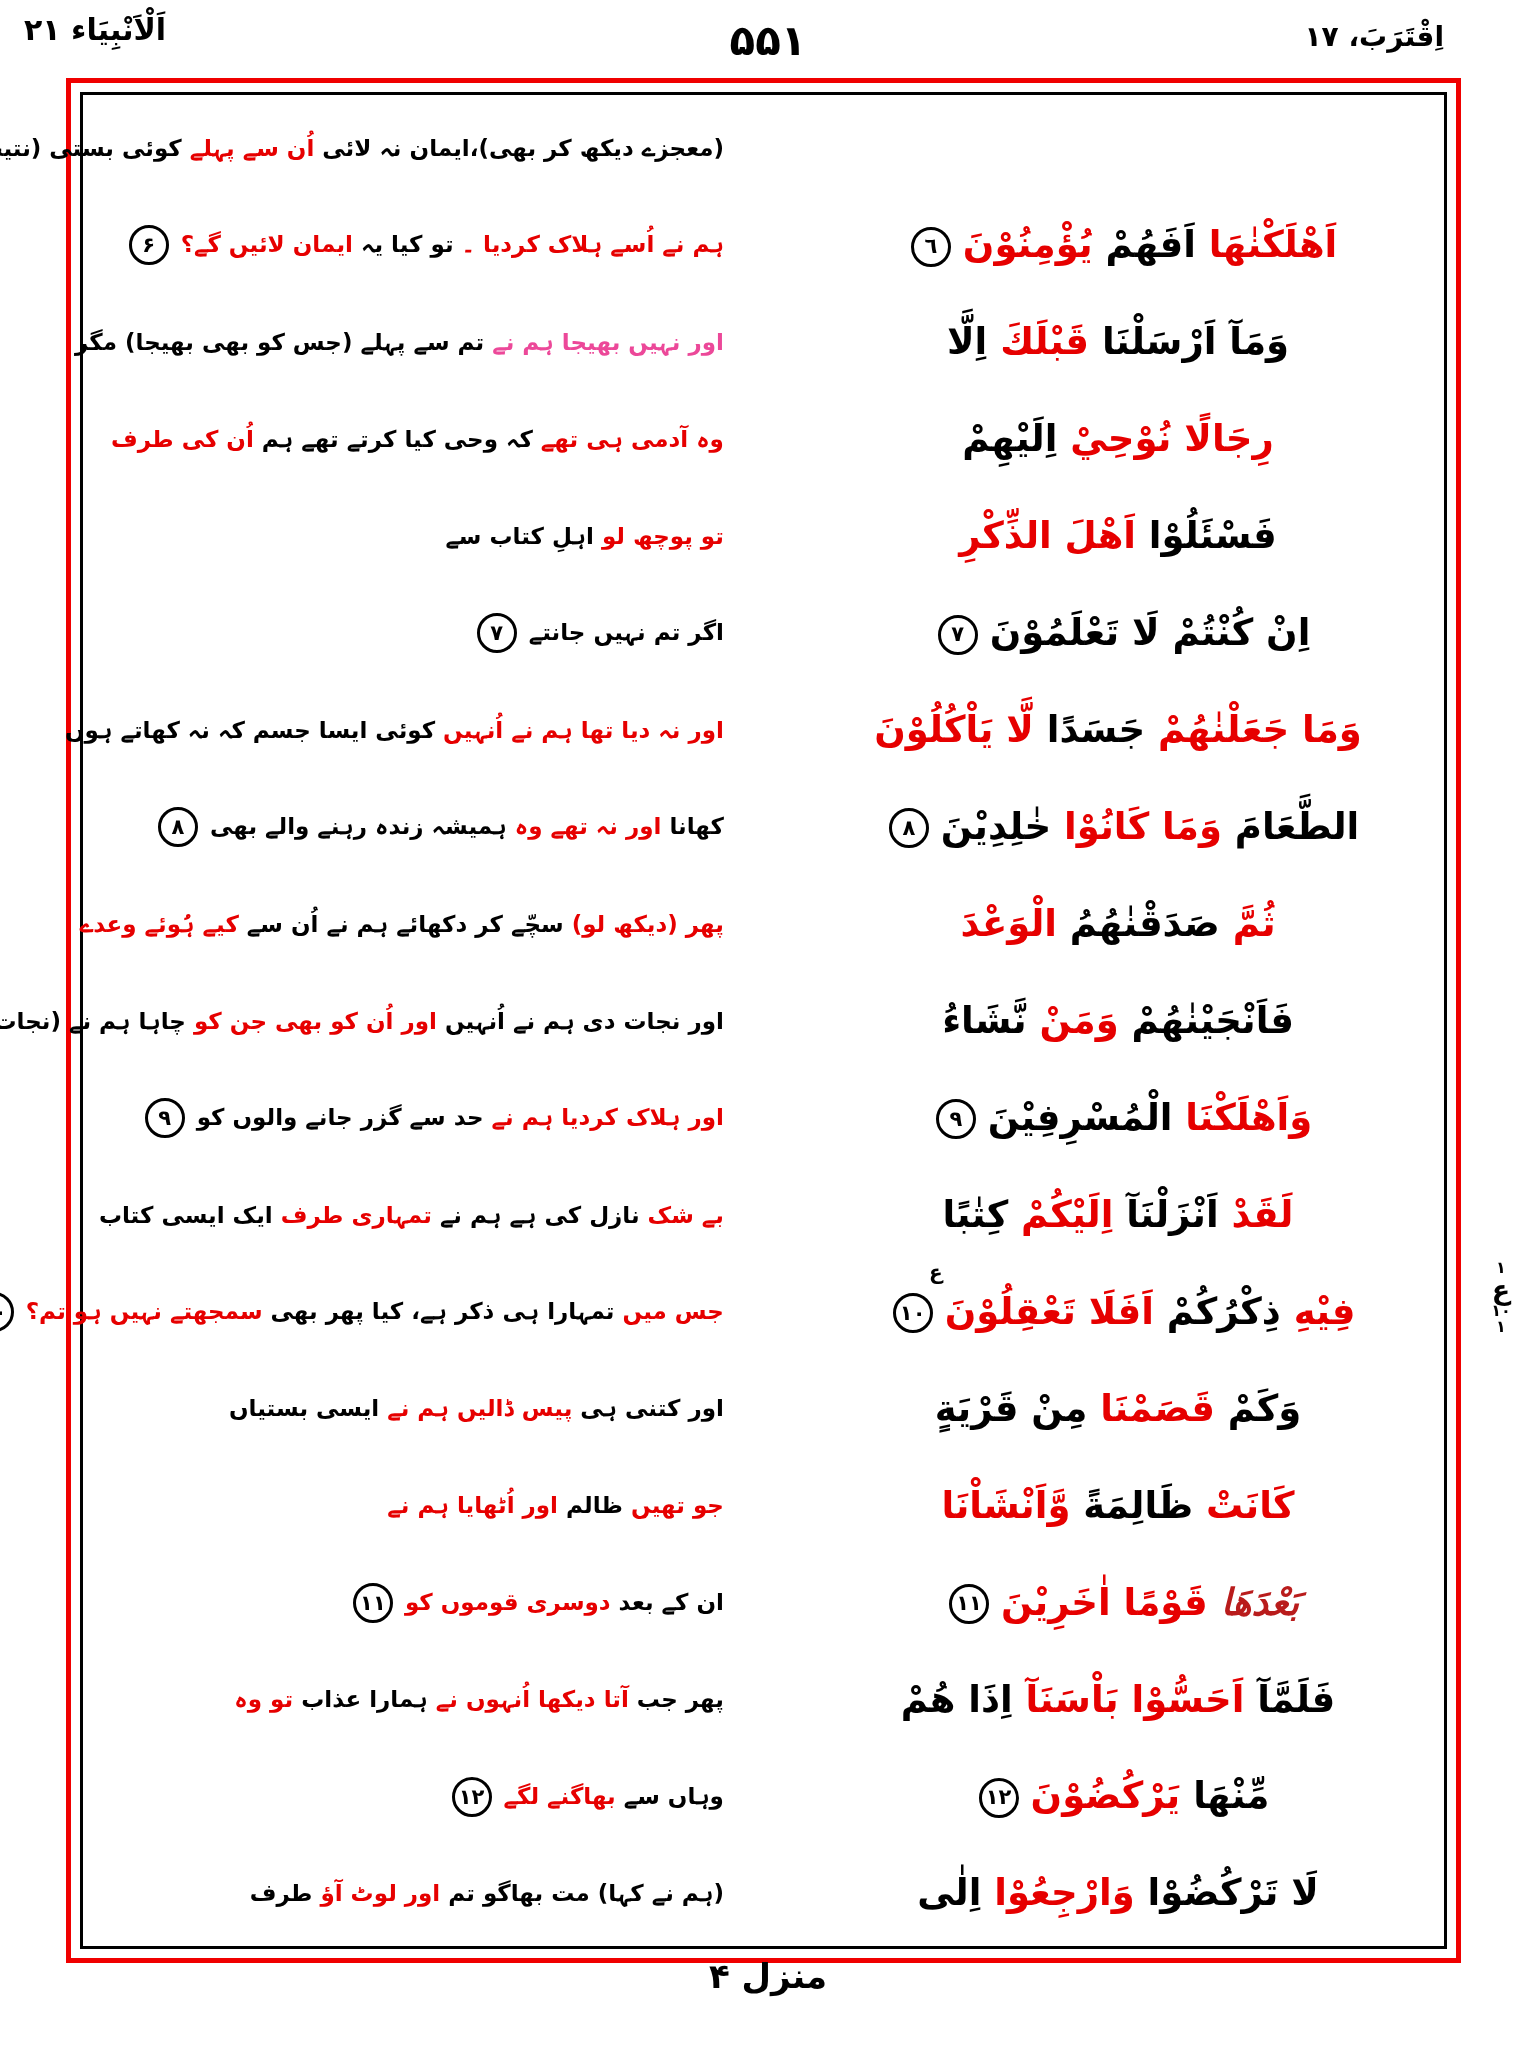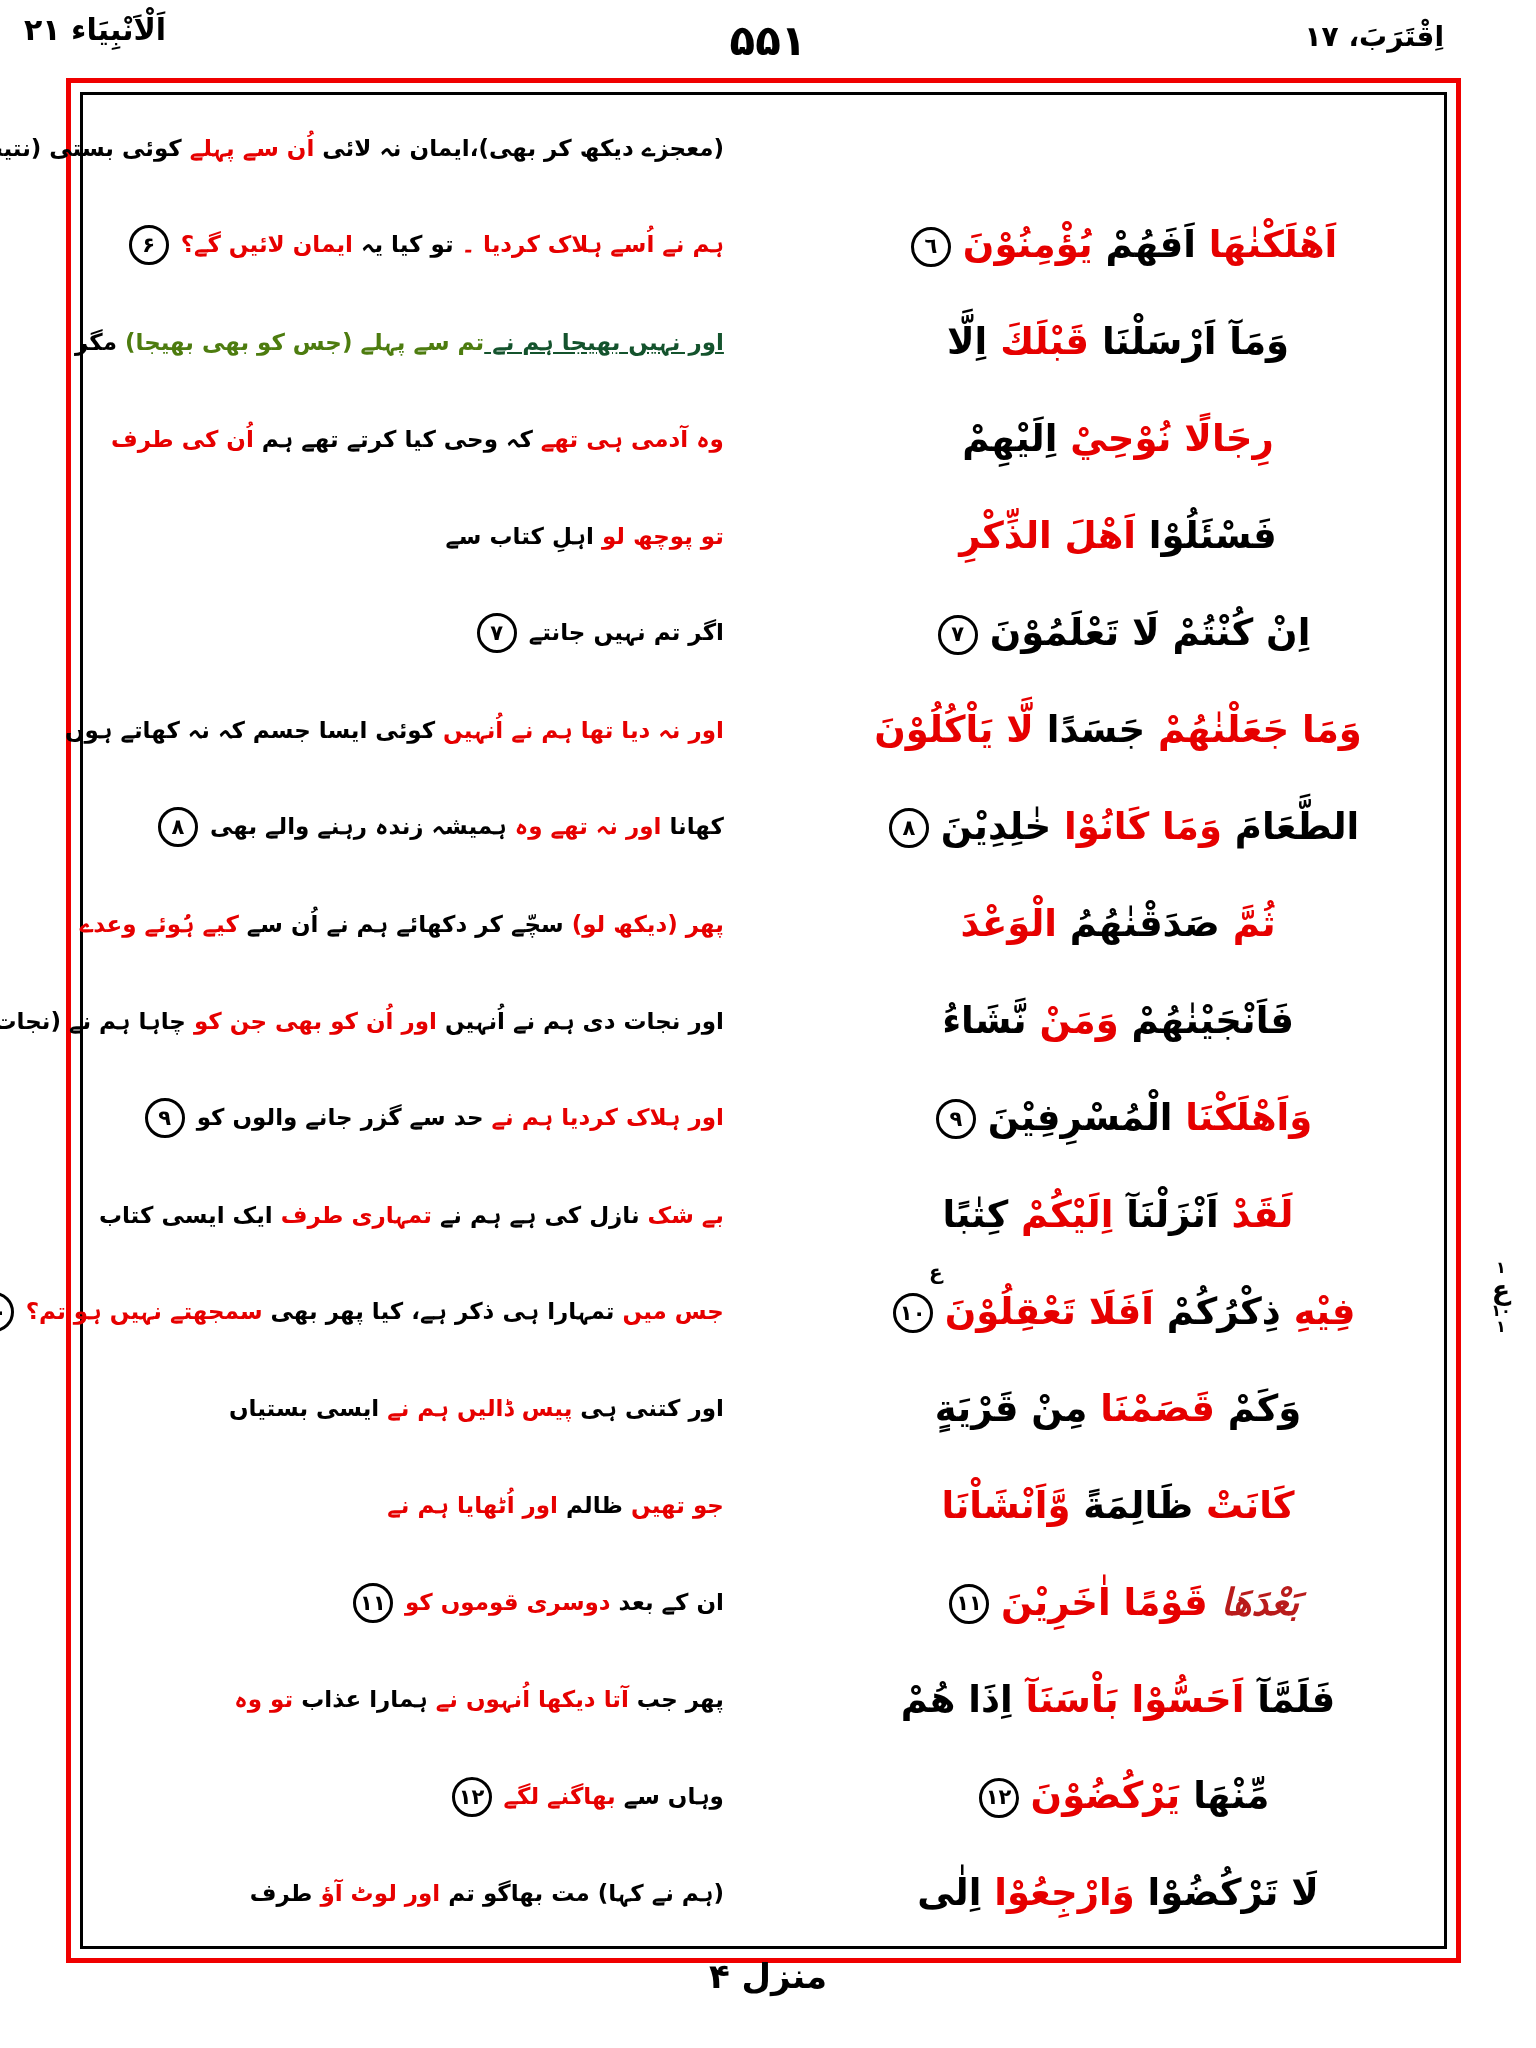--- a/index.html
+++ b/index.html
@@ -51,21 +51,21 @@
 
 <div id="rows" class="rows">
     <div class="row">
       <div class="cell urdu"><span class="seg" style="color: rgb(0, 0, 0);">(معجزے دیکھ کر بھی)،ایمان نہ لائی </span><span class="seg" style="color: rgb(230, 0, 0);">اُن سے پہلے </span><span class="seg" style="color: rgb(0, 0, 0);">کوئی بستی (نتیجہ یہ ہوا)</span></div>
     </div>
     <div class="row">
       <div class="cell urdu"><span class="seg" style="color: rgb(230, 0, 0);">ہم نے اُسے ہلاک کردیا ۔ </span><span class="seg" style="color: rgb(0, 0, 0);">تو کیا یہ </span><span class="seg" style="color: rgb(230, 0, 0);">ایمان لائیں گے؟</span><span class="vnum-wrap"><span class="vnum">۶</span></span></div>
       <div class="cell arabic"><span class="seg" style="color: rgb(230, 0, 0);">اَهْلَكْنٰهَا </span><span class="seg" style="color: rgb(0, 0, 0);">اَفَهُمْ </span><span class="seg" style="color: rgb(230, 0, 0);">يُؤْمِنُوْنَ</span><span class="vnum-wrap"><span class="vnum">٦</span></span></div>
     </div>
     <div class="row">
-      <div class="cell urdu"><span class="seg" style="color: #14532d; text-decoration: underline;">اور نہیں بھیجا ہم نے </span><span class="seg" style="color: #4d7c0f;">تم سے پہلے (جس کو بھی بھیجا) </span><span class="seg" style="color: rgb(0, 0, 0);">مگر</span></div>
+      <div class="cell urdu"><span class="seg" style="color: #ec4899;">اور نہیں بھیجا ہم نے </span><span class="seg" style="color: #000000;">تم سے پہلے (جس کو بھی بھیجا) </span><span class="seg" style="color: rgb(0, 0, 0);">مگر</span></div>
       <div class="cell arabic"><span class="seg" style="color: rgb(0, 0, 0);">وَمَآ اَرْسَلْنَا </span><span class="seg" style="color: rgb(230, 0, 0);">قَبْلَكَ </span><span class="seg" style="color: rgb(0, 0, 0);">اِلَّا</span></div>
     </div>
     <div class="row">
       <div class="cell urdu"><span class="seg" style="color: rgb(230, 0, 0); margin-top: 48px;">وہ آدمی ہی تھے </span><span class="seg" style="color: rgb(0, 0, 0);">کہ وحی کیا کرتے تھے ہم </span><span class="seg" style="color: rgb(230, 0, 0);">اُن کی طرف</span></div>
       <div class="cell arabic"><span class="seg" style="color: rgb(230, 0, 0);">رِجَالًا نُوْحِيْ </span><span class="seg" style="color: rgb(0, 0, 0);">اِلَيْهِمْ</span></div>
     </div>
     <div class="row">
       <div class="cell urdu"><span class="seg" style="color: rgb(230, 0, 0);">تو پوچھ لو </span><span class="seg" style="color: rgb(0, 0, 0);">اہلِ کتاب سے</span></div>
       <div class="cell arabic"><span class="seg" style="color: rgb(0, 0, 0);">فَسْئَلُوْا </span><span class="seg" style="color: rgb(230, 0, 0);">اَهْلَ الذِّكْرِ</span></div>
     </div>

